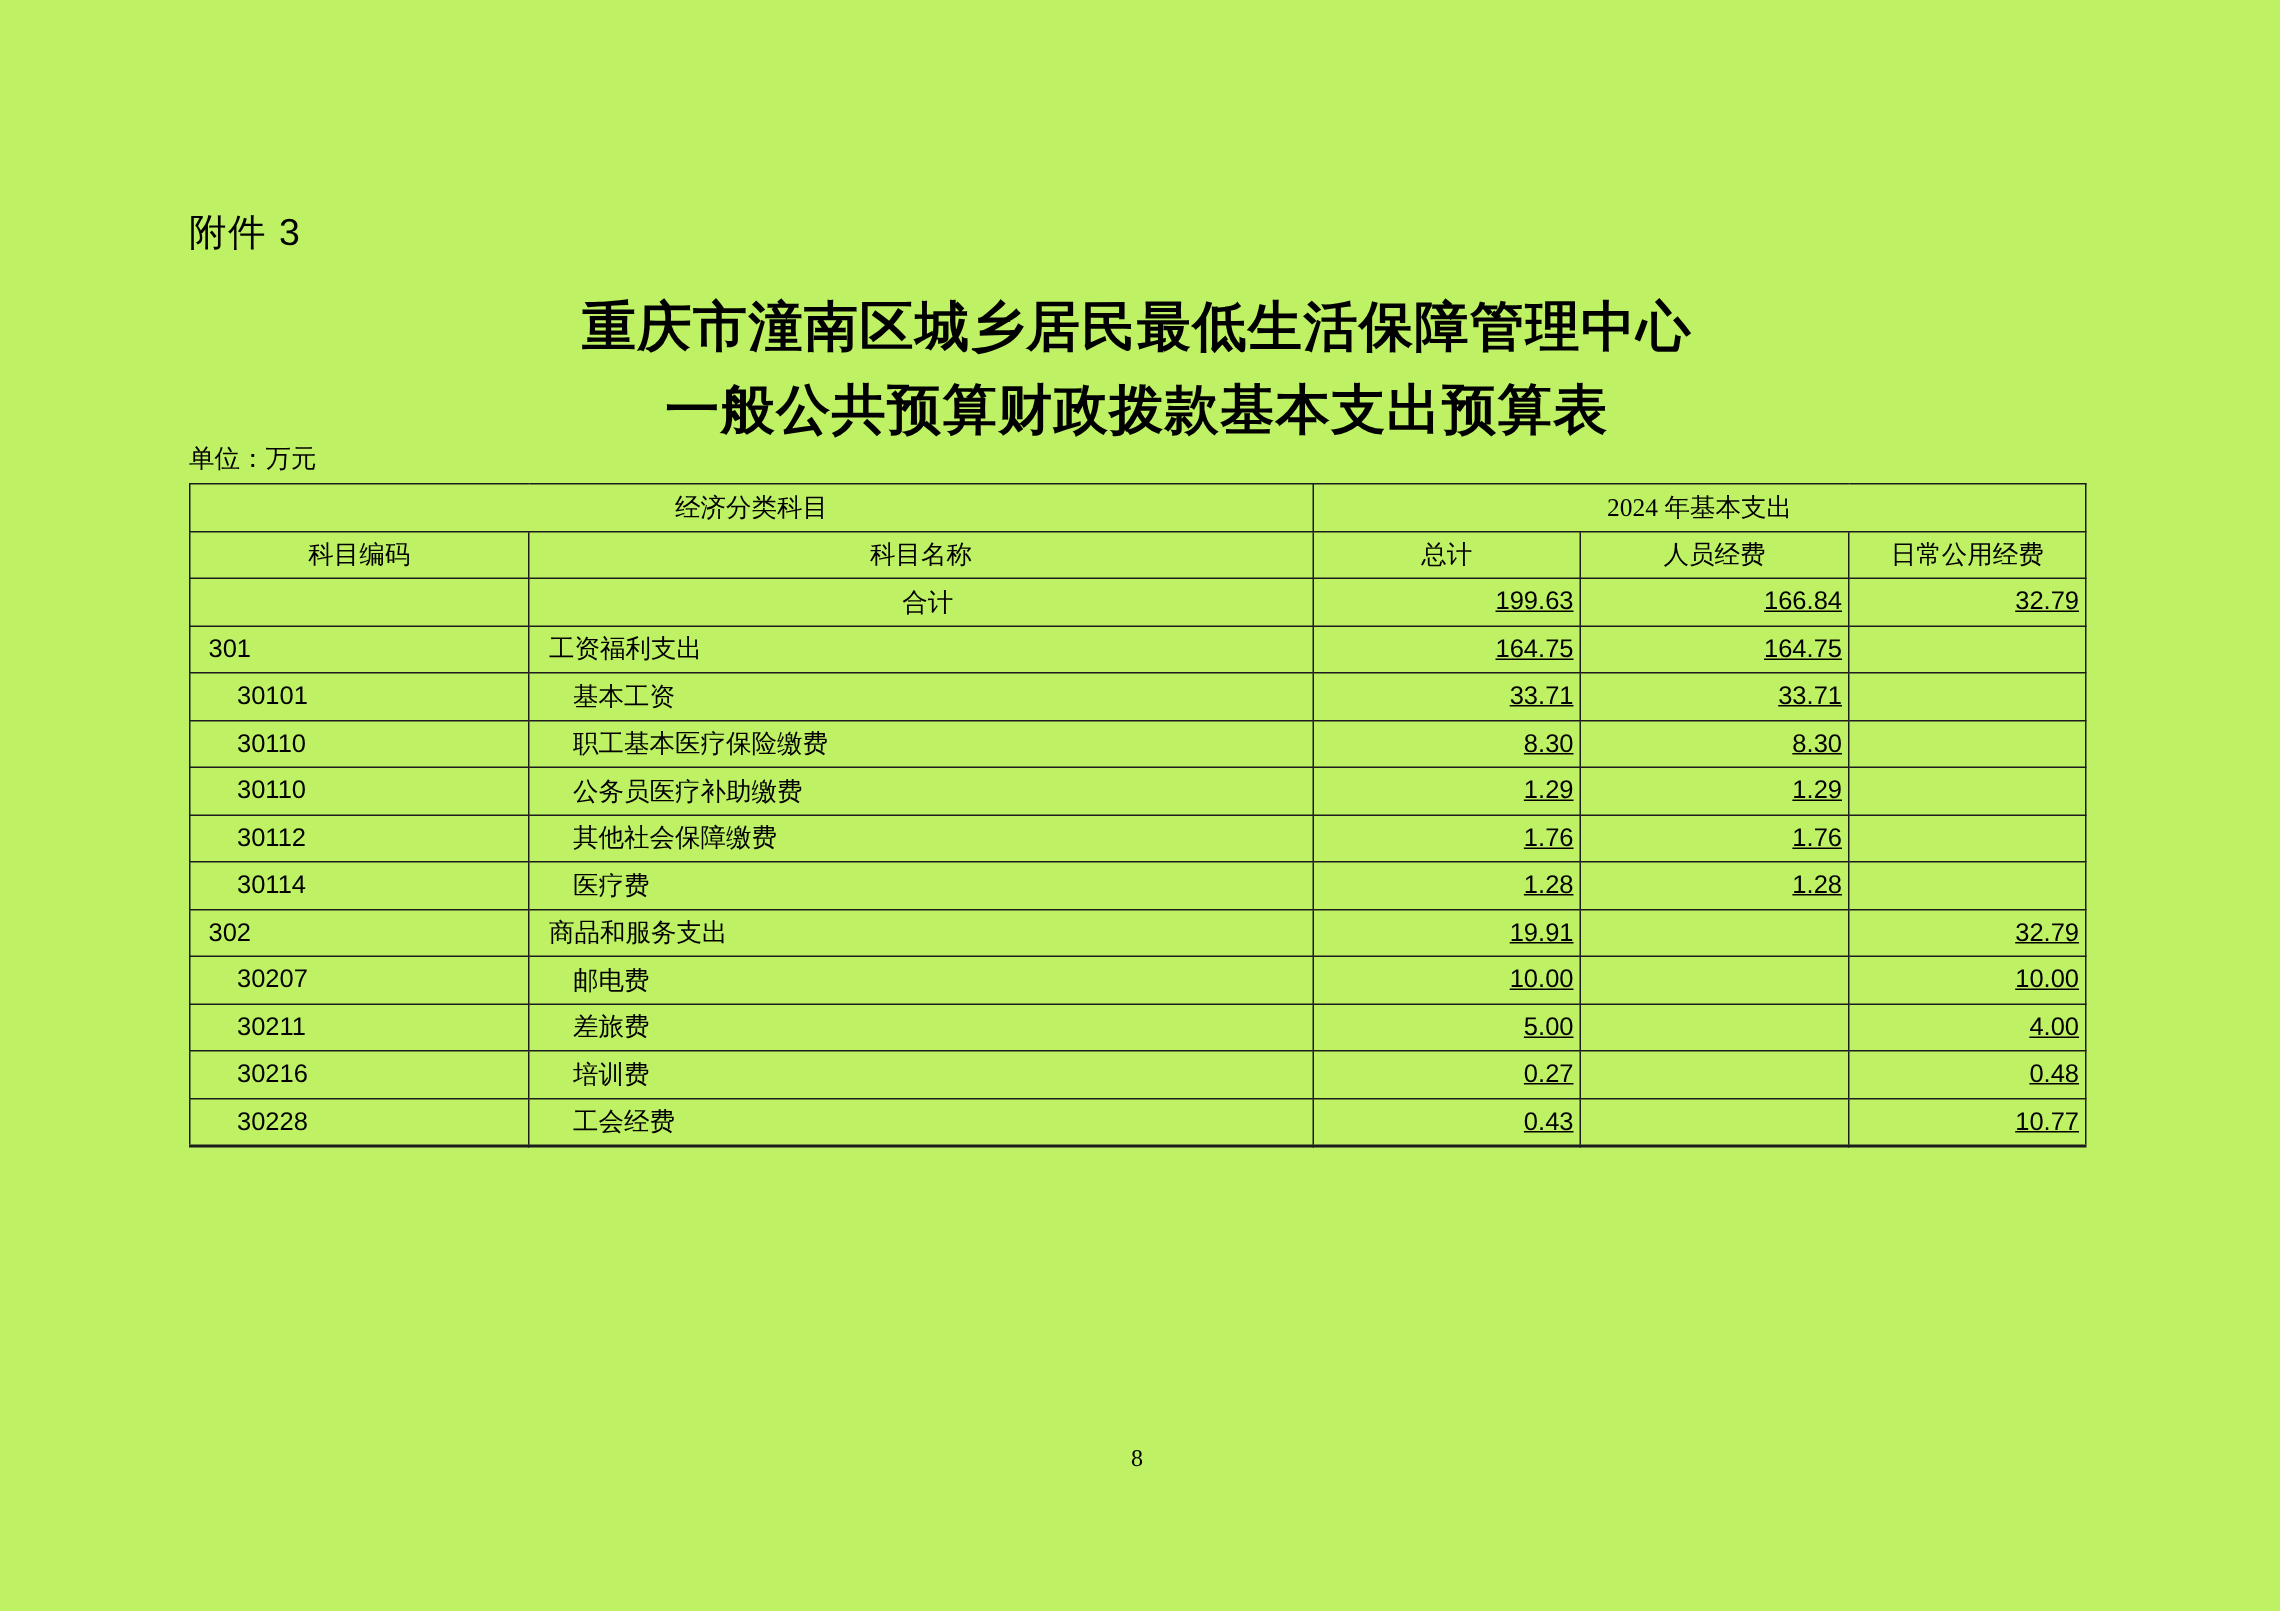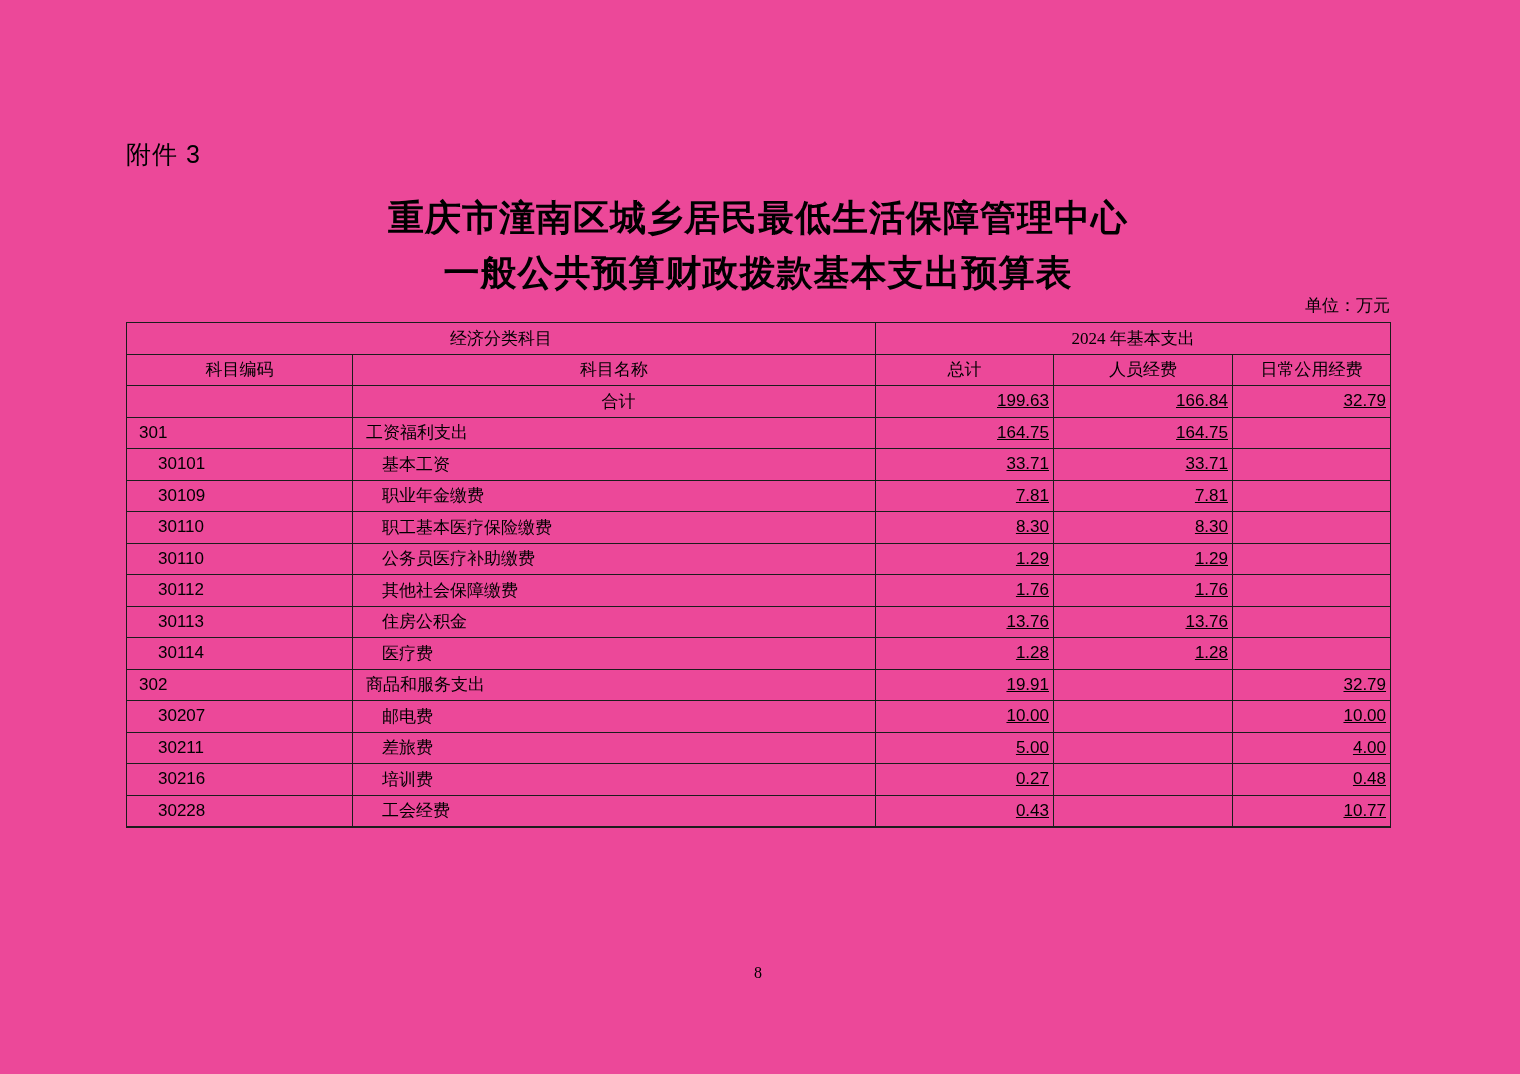--- a/index.html
+++ b/index.html
@@ -1,21 +1,21 @@
 <!DOCTYPE html>
 <html><head>
 <meta charset="utf-8">
 <style>
   * { margin: 0; padding: 0; box-sizing: border-box; }
   html, body { background: #ffffff; }
   .page {
     position: relative;
     width: 1520px;
     height: 1074px;
-    background: #ec4899;
+    background: #bef264;
     color: #000000;
     font-family: "Liberation Serif", "DejaVu Serif", serif;
     overflow: hidden;
   }
   .attachment-label {
     position: absolute;
     left: 126px;
     top: 138px;
     font-family: "Liberation Sans", "DejaVu Sans", sans-serif;
     font-size: 25px;
@@ -32,21 +32,21 @@
     font-size: 36px;
     letter-spacing: 1px;
   }
   .doc-title.line1 { top: 194px; }
   .doc-title.line2 { top: 249px; }
   .unit-note {
     position: absolute;
     top: 294px;
     left: 126px;
     width: 1264px;
-    text-align: right;
+    text-align: left;
     font-size: 17px;
   }
   table.budget {
     position: absolute;
     left: 126px;
     top: 322px;
     width: 1264px;
     border-collapse: collapse;
     table-layout: fixed;
   }
@@ -141,27 +141,20 @@
         <td class="num"></td>
       </tr>
       <tr class="lvl2">
         <td class="code">30101</td>
         <td class="name">基本工资</td>
         <td class="num">33.71</td>
         <td class="num">33.71</td>
         <td class="num"></td>
       </tr>
       <tr class="lvl2">
-        <td class="code">30109</td>
-        <td class="name">职业年金缴费</td>
-        <td class="num">7.81</td>
-        <td class="num">7.81</td>
-        <td class="num"></td>
-      </tr>
-      <tr class="lvl2">
         <td class="code">30110</td>
         <td class="name">职工基本医疗保险缴费</td>
         <td class="num">8.30</td>
         <td class="num">8.30</td>
         <td class="num"></td>
       </tr>
       <tr class="lvl2">
         <td class="code">30110</td>
         <td class="name">公务员医疗补助缴费</td>
         <td class="num">1.29</td>
@@ -169,27 +162,20 @@
         <td class="num"></td>
       </tr>
       <tr class="lvl2">
         <td class="code">30112</td>
         <td class="name">其他社会保障缴费</td>
         <td class="num">1.76</td>
         <td class="num">1.76</td>
         <td class="num"></td>
       </tr>
       <tr class="lvl2">
-        <td class="code">30113</td>
-        <td class="name">住房公积金</td>
-        <td class="num">13.76</td>
-        <td class="num">13.76</td>
-        <td class="num"></td>
-      </tr>
-      <tr class="lvl2">
         <td class="code">30114</td>
         <td class="name">医疗费</td>
         <td class="num">1.28</td>
         <td class="num">1.28</td>
         <td class="num"></td>
       </tr>
       <tr class="lvl1">
         <td class="code">302</td>
         <td class="name">商品和服务支出</td>
         <td class="num">19.91</td>

